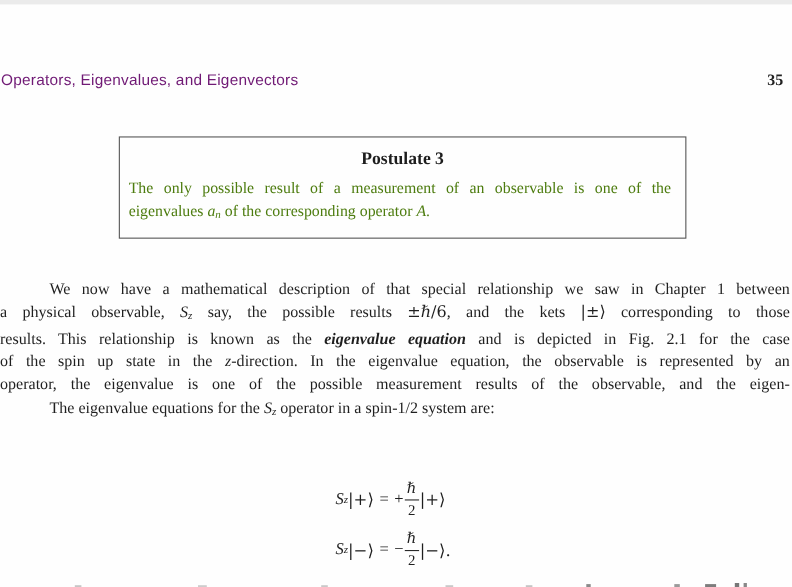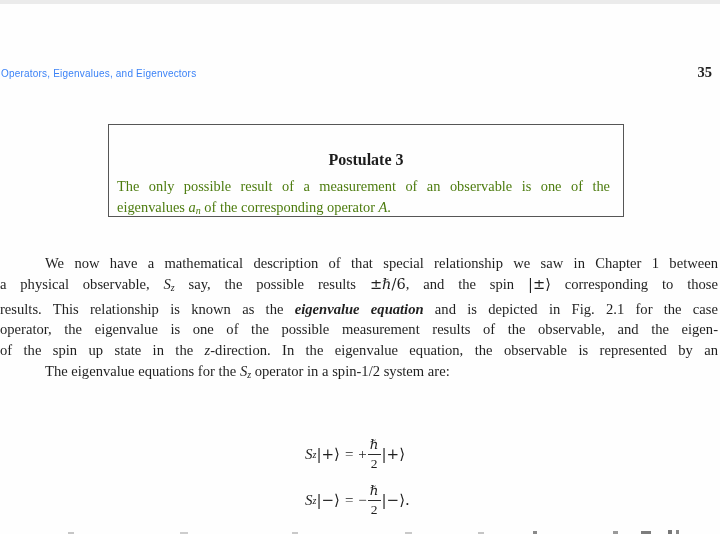--- a/index.html
+++ b/index.html
@@ -25,44 +25,44 @@
   .page-header {
     position: absolute;
     top: 64px; left: 1px;
     width: 711px;
     display: flex;
     justify-content: space-between;
     align-items: baseline;
   }
   .header-title {
     font-family: "Liberation Sans", sans-serif;
-    font-size: 10px;
+    font-size: 14px;
     letter-spacing: 0.2px;
-    color: #3b82f6;
+    color: #701a75;
   }
   .page-number {
     font-family: Liberation Serif, serif;
     font-weight: bold;
     font-size: 14.5px;
     color: #222;
   }
   
   .postulate-box {
     position: absolute;
     left: 108px; top: 124px;
     width: 516px; height: 93px;
     border: 1.5px solid #565656;
     box-sizing: border-box;
     background: #fefefe;
   }
   .postulate-title {
     text-align: center;
     font-weight: bold;
     font-size: 16px;
-    margin-top: 26px;
+    margin-top: 11px;
     color: #1d1d1d;
   }
   .postulate-body {
     margin: 7px 13px 0 8px;
     font-size: 14.4px;
     line-height: 20.5px;
     color: #4d7c0f;
   }
   .pb-just {
     text-align: justify;
@@ -148,24 +148,24 @@
 <div class="postulate-box">
   <div class="postulate-title">Postulate 3</div>
   <div class="postulate-body">
     <div class="pb-just">The only possible result of a measurement of an observable is one of the</div>
     <div><span>eigenvalues </span><span class="it">a</span><span class="ssub">n</span><span> of the corresponding operator </span><span class="it">A</span><span>.</span></div>
   </div>
 </div>
 
 <div class="paragraph">
   <div class="pl-just indent"><span>We now have a mathematical description of that special relationship we saw in Chapter 1 between</span></div>
-  <div class="pl-just"><span>a physical observable, </span><span class="it">S</span><span class="ssub">z</span><span> say, the possible results </span><span class="mg">±ℏ/6</span><span>, and the spin </span><span class="mg">|±⟩</span><span> corresponding to those</span></div>
+  <div class="pl-just"><span>a physical observable, </span><span class="it">S</span><span class="ssub">z</span><span> say, the possible results </span><span class="mg">±ℏ/6</span><span>, and the kets </span><span class="mg">|±⟩</span><span> corresponding to those</span></div>
   <div class="pl-just"><span>results. This relationship is known as the </span><span class="bold">eigenvalue equation</span><span> and is depicted in Fig. 2.1 for the case</span></div>
+  <div class="pl-just"><span>of the spin up state in the </span><span class="it">z</span><span>-direction. In the eigenvalue equation, the observable is represented by an</span></div>
   <div class="pl-just"><span>operator, the eigenvalue is one of the possible measurement results of the observable, and the eigen-</span></div>
-  <div class="pl-just"><span>of the spin up state in the </span><span class="it">z</span><span>-direction. In the eigenvalue equation, the observable is represented by an</span></div>
   <div class="indent"><span>The eigenvalue equations for the </span><span class="it">S</span><span class="ssub">z</span><span> operator in a spin-1/2 system are:</span></div>
 </div>
 
 <div class="equation-block">
   <div class="eq-row">
     <span class="it">S</span>
       <span class="ssub">z</span>
       <span class="mg">|+⟩</span>
     <span class="eq-equals">=</span>
     <span>+</span>

